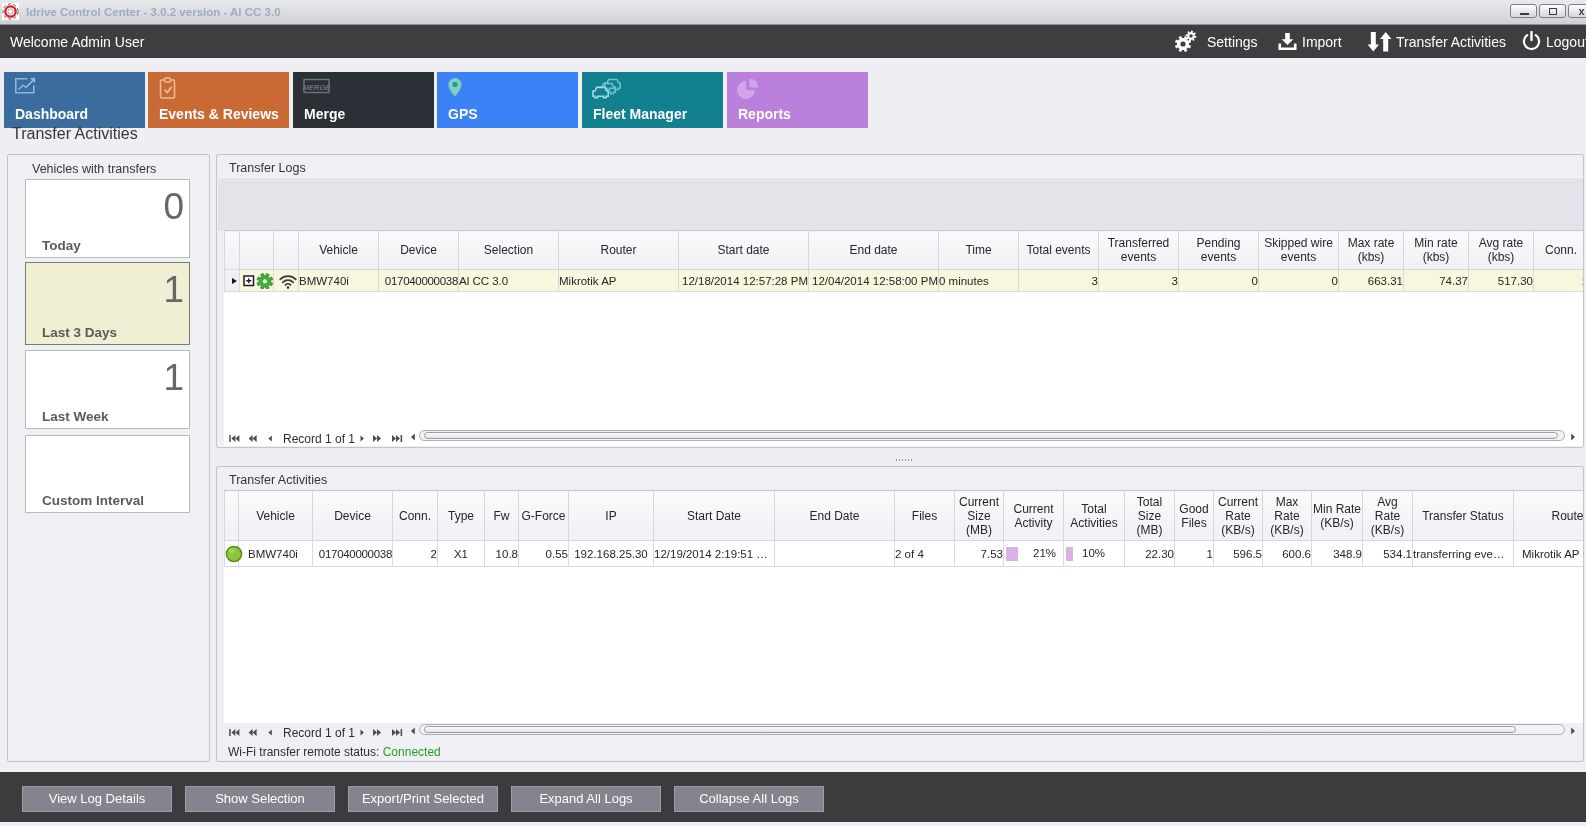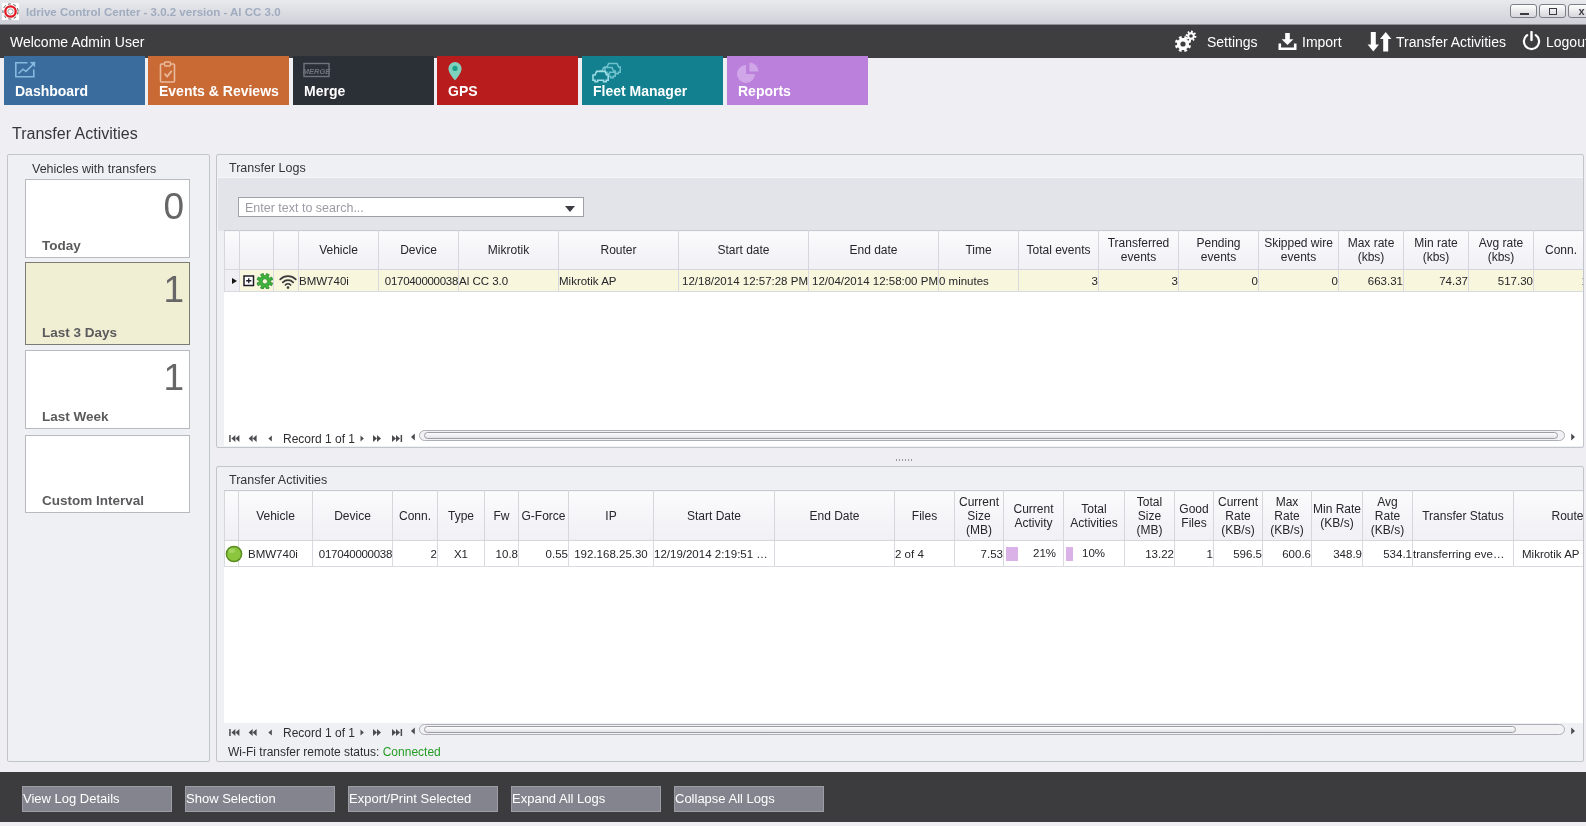--- a/index.html
+++ b/index.html
@@ -1,39 +1,39 @@
 <!DOCTYPE html>
 <html><head>
 <meta charset="utf-8">
 <style>
 *{margin:0;padding:0;box-sizing:border-box}
 html,body{width:1586px;height:826px;overflow:hidden}
 body{font-family:"Liberation Sans",sans-serif;background:#efeff3;position:relative;font-size:12px;color:#26262b}
 .a{position:absolute}
-.tile{position:absolute;top:56px;height:49px;width:141px}
+.tile{position:absolute;top:72px;height:56px;width:141px}
 .tile .lbl{position:absolute;left:11px;bottom:6px;color:#fff;font-weight:bold;font-size:14px}
 .tile svg{position:absolute;left:10px;top:5px}
 .card{position:absolute;left:25px;width:165px;background:#fff;border:1px solid #b9babf}
 .card .num{position:absolute;right:5px;top:6px;font-size:37px;color:#676767}
 .card .clbl{position:absolute;left:16px;bottom:4px;font-size:13.5px;font-weight:bold;color:#5b5b5e}
 .panel{position:absolute;background:#eff0f4;border:1px solid #c3c5cc;border-radius:2px}
 .ptitle{position:absolute;left:12px;top:6px;font-size:12.5px;color:#33343a}
 table{border-collapse:collapse;table-layout:fixed}
 td,th{overflow:hidden;white-space:nowrap;font-weight:normal;font-size:12px}
 .t1 th{border:1px solid #d6d6dd;border-top:1px solid #c9cad1;background:linear-gradient(#fbfbfc,#f0f0f5);color:#26262b;text-align:center;vertical-align:middle}
 .t1 td{border:1px solid #d9d9e0;vertical-align:middle;padding:0 0;font-size:11.5px}
 .dev{font-size:11px;letter-spacing:-0.3px}
 .dt{font-size:11px;padding:4px 3px !important}
 .yc{background:#f8f6dd}
 .num-r{text-align:right}
 .pager{position:absolute;height:18px;display:flex;align-items:center;color:#3a3a3e;font-size:12px}
 .pager svg{margin:0}
 .sb-groove{position:absolute;height:11px;border:1px solid #aeaeb6;border-radius:6px;background:#f2f2f5}
 .sb-thumb{position:absolute;height:7px;top:1px;border:1px solid #9d9da5;border-radius:4px;background:linear-gradient(#fdfdfd,#e3e3e8)}
-.btn{position:absolute;top:786px;width:150px;height:26px;background:#84848e;border:1px solid #9d9da6;color:#fff;font-size:13px;line-height:24px}
+.btn{position:absolute;top:786px;width:150px;height:26px;background:#84848e;border:1px solid #9d9da6;color:#fff;font-size:13px;text-align:center;line-height:24px}
 </style>
 </head>
 <body>
 
 <div class="a" style="left:0;top:0;width:1586px;height:25px;background:linear-gradient(#e9eaee,#d0d1d8);border-bottom:1px solid #8f8f96">
   <svg class="a" style="left:2px;top:3px" width="17" height="17" viewBox="0 0 17 17">
     <rect x="0" y="0" width="17" height="17" fill="#fff"></rect>
     <circle cx="8.5" cy="8.5" r="7.6" fill="none" stroke="#555" stroke-width="1" stroke-dasharray="3 2.5"></circle>
     <circle cx="8.5" cy="8.5" r="5.2" stroke="#e01b24" stroke-width="2.3" fill="none"></circle>
     <circle cx="8.5" cy="8.5" r="2.6" fill="none" stroke="#888" stroke-width="0.8"></circle>
@@ -92,21 +92,21 @@
   </svg>
   <span class="lbl">Events &amp; Reviews</span>
 </div>
 <div class="tile" style="left:293px;background:#2b2f36">
   <svg width="28" height="22" viewBox="0 0 28 22">
     <rect x="1" y="2.5" width="25" height="13" fill="none" stroke="#70747c" stroke-width="1.4"></rect>
     <text x="13.5" y="12.5" font-size="7.5" font-style="italic" font-weight="bold" fill="#70747c" text-anchor="middle" font-family="Liberation Sans">MERGE</text>
   </svg>
   <span class="lbl">Merge</span>
 </div>
-<div class="tile" style="left:437px;background:#b91c1c">
+<div class="tile" style="left:437px;background:#3b82f6">
   <svg width="18" height="25" viewBox="0 0 18 25">
     <path d="M8,1 a6.6,6.6 0 0 1 6.6,6.6 c0,4.8 -6.6,11.9 -6.6,11.9 c0,0 -6.6,-7.1 -6.6,-11.9 A6.6,6.6 0 0 1 8,1 Z" fill="#7fd0bc"></path>
     <circle cx="8" cy="7.4" r="2.6" fill="#1ba288"></circle>
   </svg>
   <span class="lbl">GPS</span>
 </div>
 <div class="tile" style="left:582px;background:#13808f">
   <svg width="30" height="24" viewBox="0 0 30 24">
     <g fill="none" stroke="#6fc2cd" stroke-width="1.5">
       <path d="M12,10 l1.6,-3.6 h8.4 l1.6,3.6 h1.6 v5.2 h-2 v1.6 h-2.6 v-1.6 h-6 v1.6 h-2.6 v-1.6 h-2 v-5.2 Z" transform="translate(3,-4)"></path>
@@ -141,24 +141,20 @@
   <div class="num">1</div>
     <div class="clbl">Last Week</div>
 </div>
 <div class="card" style="top:435px;height:78px">
   <div class="clbl">Custom Interval</div>
 </div>
 
 <div class="panel" style="left:216px;top:154px;width:1368px;height:294px;overflow:hidden">
   <div class="ptitle">Transfer Logs</div>
   <div class="a" style="left:1px;top:22px;width:1366px;height:54px;background:#e3e4ea;border-top:1px solid #f6f6f8"></div>
-  <div class="a" style="left:21px;top:42px;width:346px;height:20px;background:#fff;border:1px solid #a0a0a8">
-    <span class="a" style="left:6px;top:3px;color:#9b9ba4;font-size:12.5px">Enter text to search...</span>
-    <div class="a" style="right:8px;top:8px;width:0;height:0;border-left:5px solid transparent;border-right:5px solid transparent;border-top:6px solid #3c3c42"></div>
-  </div>
   <div class="a" style="left:7px;top:75px;width:1361px;height:216px;background:#fff">
     <table class="t1" style="width:1364px">
       <colgroup>
           <col style="width:15px">
           <col style="width:34px">
           <col style="width:25px">
           <col style="width:80px">
           <col style="width:80px">
           <col style="width:100px">
           <col style="width:120px">
@@ -174,21 +170,21 @@
           <col style="width:65px">
           <col style="width:55px">
         </colgroup>
       <tbody>
           <tr style="height:39px">
         <th></th>
             <th></th>
             <th></th>
             <th>Vehicle</th>
             <th>Device</th>
-            <th>Mikrotik</th>
+            <th>Selection</th>
             <th>Router</th>
             <th>Start date</th>
             <th>End date</th>
             <th>Time</th>
             <th>Total events</th>
             <th>Transferred<br>events</th>
             <th>Pending<br>events</th>
             <th>Skipped wire<br>events</th>
             <th>Max rate<br>(kbs)</th>
             <th>Min rate<br>(kbs)</th>
@@ -334,21 +330,21 @@
         <td style="text-align:center">X1</td>
         <td class="num-r">10.8</td>
         <td class="num-r">0.55</td>
         <td style="text-align:center">192.168.25.30</td>
         <td>12/19/2014 2:19:51 …</td>
         <td></td>
         <td>2 of 4</td>
         <td class="num-r">7.53</td>
         <td style="padding:0 2px"><span style="display:inline-block;width:12px;height:14px;background:#dab2e8;vertical-align:middle"></span><span style="margin-left:15px">21%</span></td>
         <td style="padding:0 2px"><span style="display:inline-block;width:7px;height:14px;background:#dab2e8;vertical-align:middle"></span><span style="margin-left:9px">10%</span></td>
-        <td class="num-r">13.22</td>
+        <td class="num-r">22.30</td>
         <td class="num-r">1</td>
         <td class="num-r">596.5</td>
         <td class="num-r">600.6</td>
         <td class="num-r">348.9</td>
         <td class="num-r">534.1</td>
         <td>transferring eve…</td>
         <td style="padding-left:8px">Mikrotik AP</td>
       </tr>
     </tbody>
       </table>

